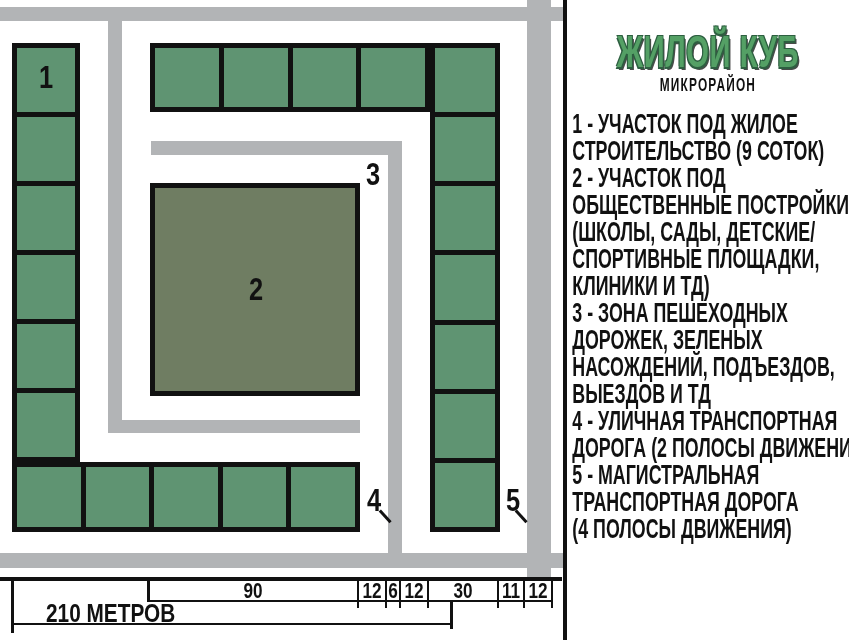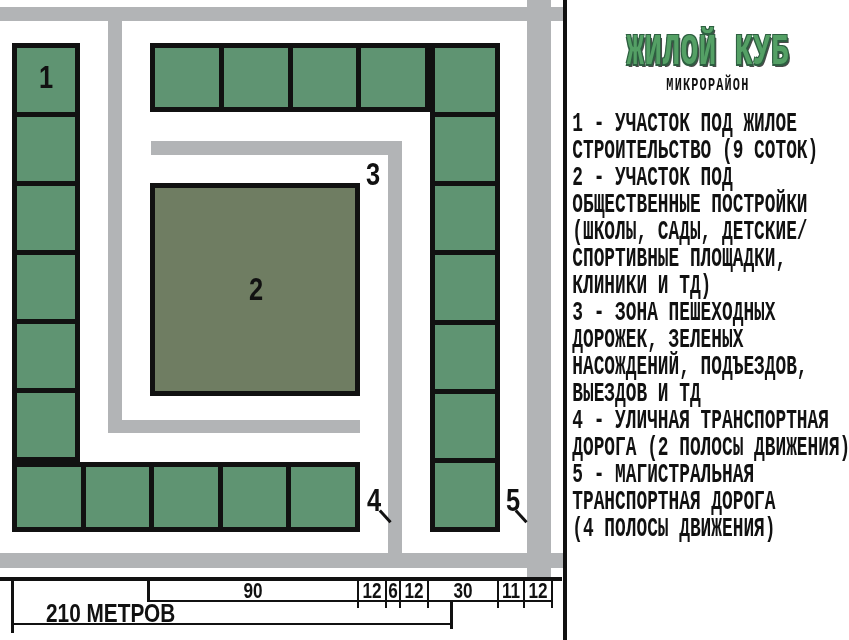--- a/index.html
+++ b/index.html
@@ -26,21 +26,21 @@
   .dim{position:absolute;background:var(--ink,#111);}
   .seg-label{
     position:absolute;top:581px;width:70px;margin-left:-35px;text-align:center;
     font-weight:bold;font-size:22px;line-height:20px;transform:scaleX(0.78);white-space:nowrap;
   }
   .total-label{
     position:absolute;left:46px;top:602px;font-weight:bold;font-size:26px;line-height:22px;
     transform:scaleX(0.8);transform-origin:0 0;white-space:nowrap;
   }
   
-  .legend{position:absolute;left:567px;top:0;width:282px;height:640px;background:#fff;overflow:hidden;font-family:Liberation Mono, monospace;}
+  .legend{position:absolute;left:567px;top:0;width:282px;height:640px;background:#fff;overflow:hidden;}
   .legend-inner{width:427px;transform:scaleX(0.66);transform-origin:0 0;}
   .legend-title{
     margin-top:30px;text-align:center;font-weight:bold;font-size:44px;line-height:44px;
     letter-spacing:1px;color:var(--title_green,#54a065);white-space:nowrap;
     text-shadow:-1.5px -1.5px 0 #2e5f41,1.5px -1.5px 0 #2e5f41,-1.5px 1.5px 0 #2e5f41,
                 1.5px 1.5px 0 #2e5f41,3px 3px 0 #4b4b4b;
   }
   .legend-subtitle{
     margin-top:1px;text-align:center;font-weight:bold;font-size:18px;line-height:20px;
     letter-spacing:1.8px;color:var(--ink,#111);white-space:nowrap;

